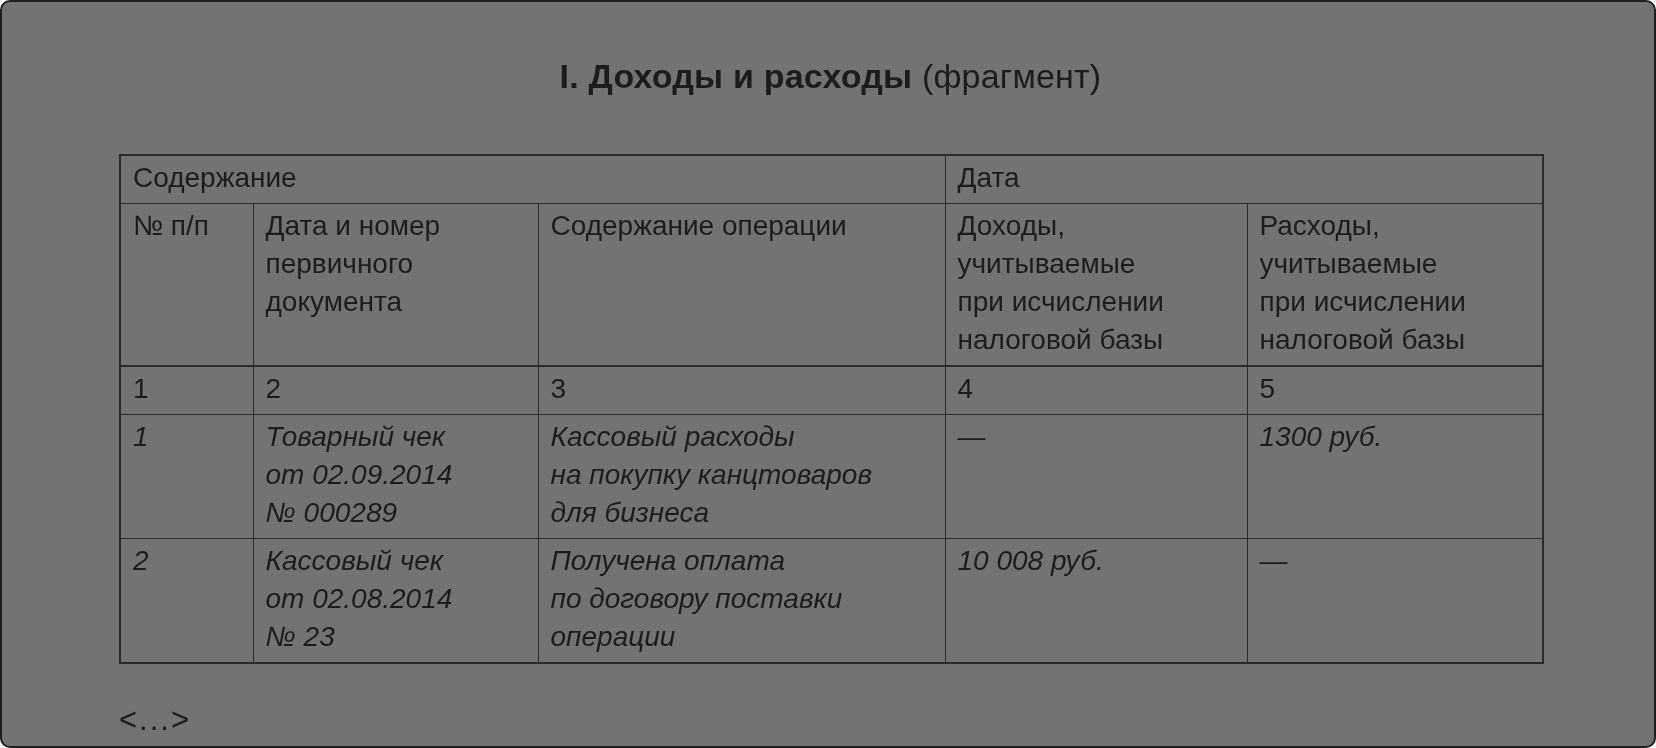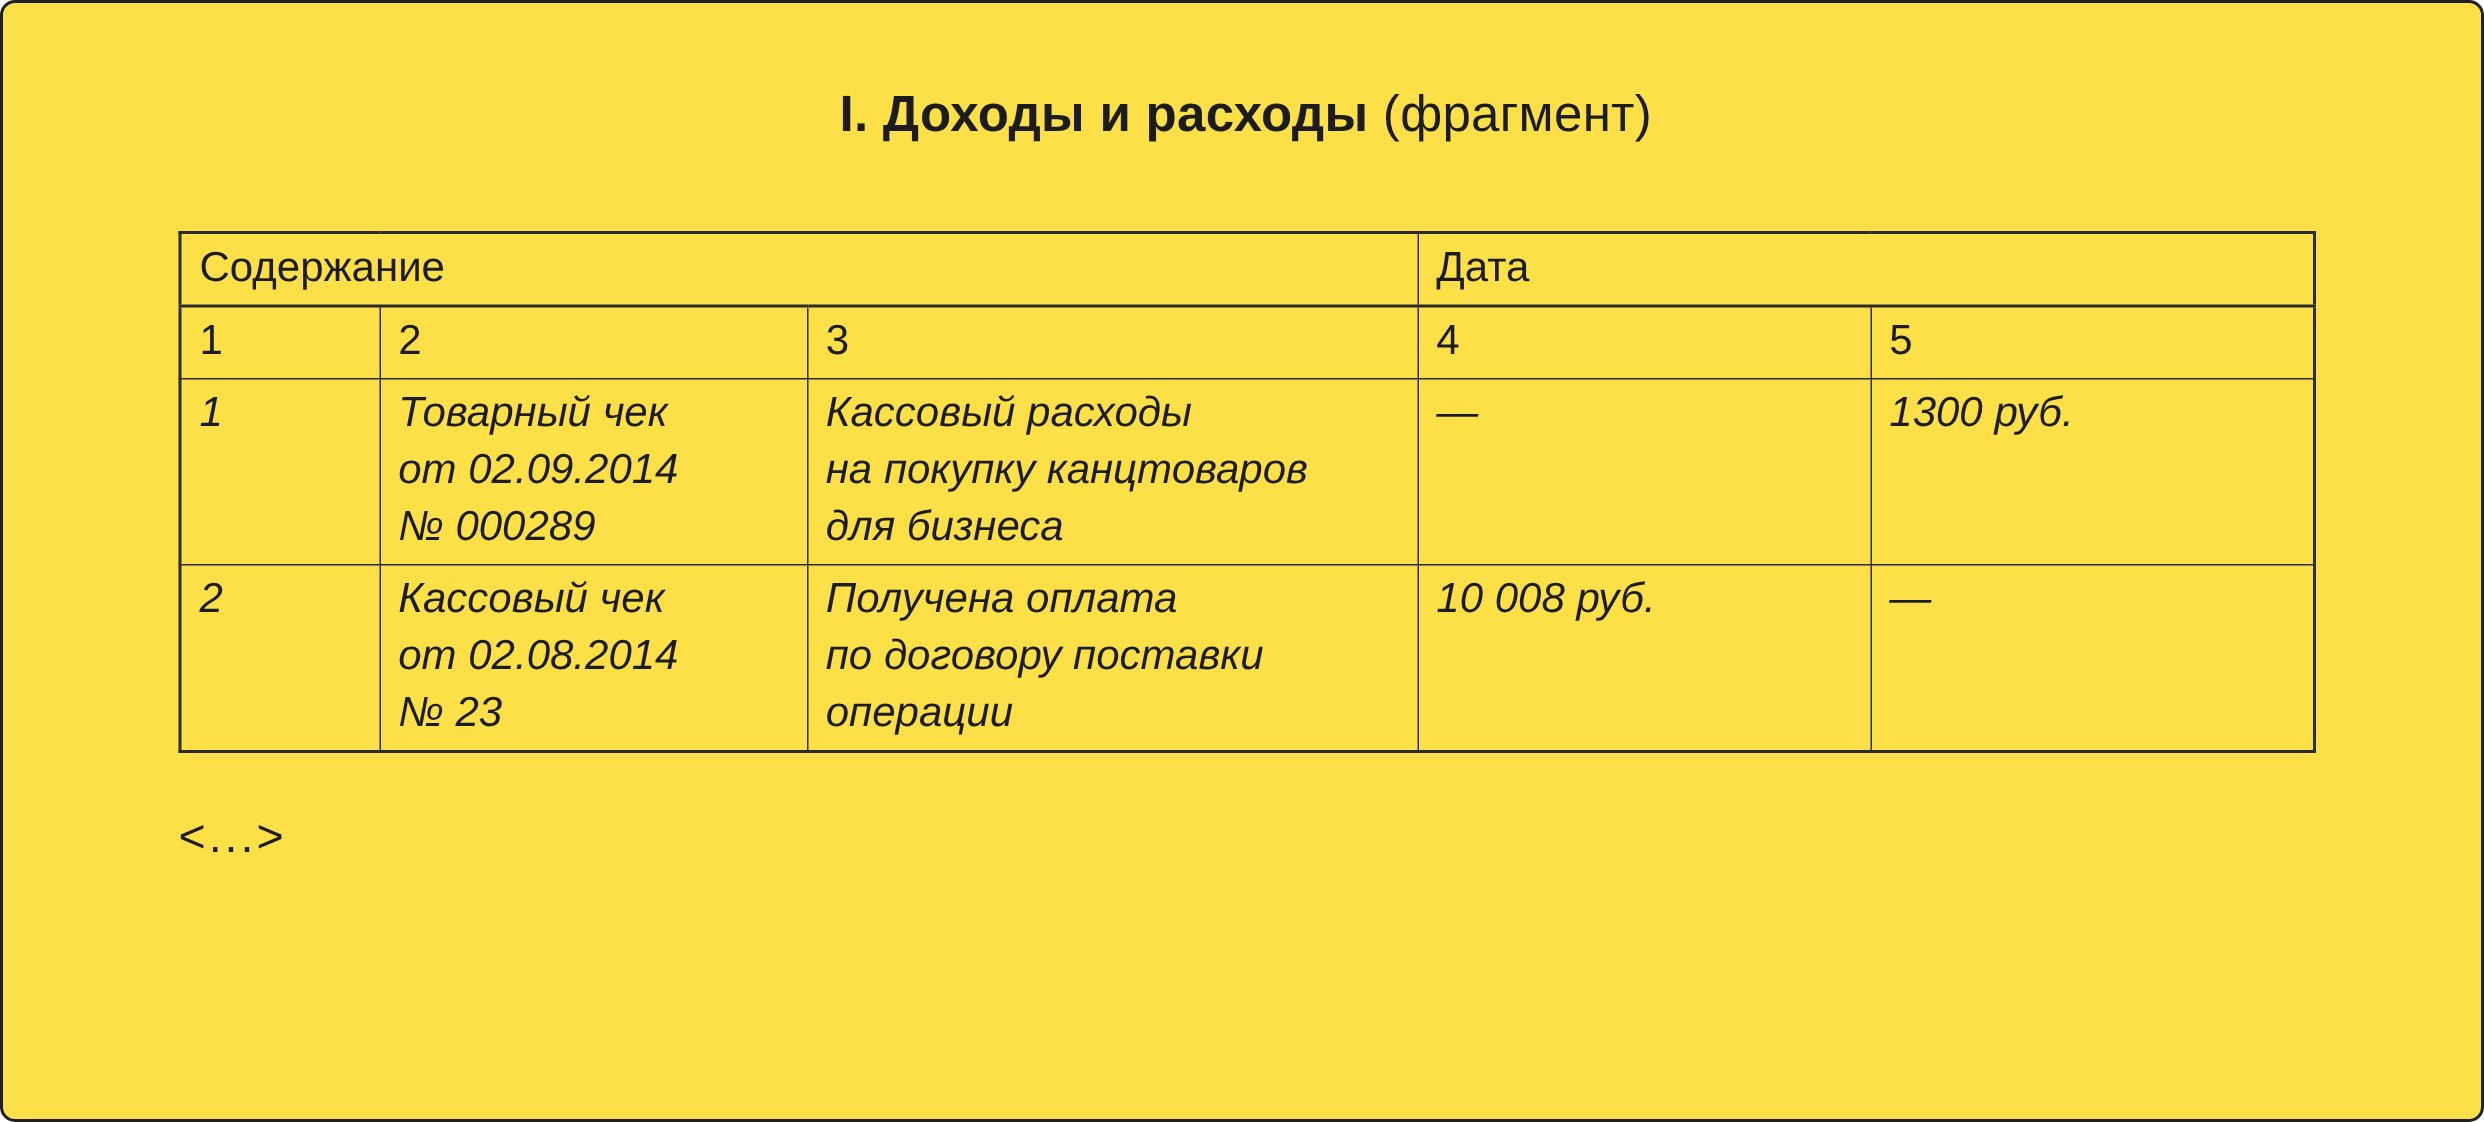--- a/index.html
+++ b/index.html
@@ -7,21 +7,21 @@
     padding: 0;
     background: #ffffff;
     font-family: "Liberation Sans", "DejaVu Sans", sans-serif;
     color: #1c1c1c;
   }
   .page {
     position: relative;
     width: 1656px;
     height: 748px;
     box-sizing: border-box;
-    background: #fde047;
+    background: #737373;
     border: 2px solid #1f1f1f;
     border-radius: 10px;
     overflow: hidden;
   }
   .content {
     position: absolute;
     left: 117px;
     top: 0;
     width: 1423px;
   }
@@ -83,20 +83,35 @@
         <col style="width:285px">
         <col style="width:407px">
         <col style="width:302px">
         <col style="width:296px">
       </colgroup>
       <tbody>
         <tr class="group-header">
           <td colspan="3">Содержание</td>
           <td colspan="2">Дата</td>
         </tr>
+        <tr class="col-headers">
+          <td>№ п/п</td>
+          <td class="multiline">Дата и номер
+первичного
+документа</td>
+          <td>Содержание операции</td>
+          <td class="multiline">Доходы,
+учитываемые
+при исчислении
+налоговой базы</td>
+          <td class="multiline">Расходы,
+учитываемые
+при исчислении
+налоговой базы</td>
+        </tr>
         <tr class="col-numbers">
           <td>1</td>
           <td>2</td>
           <td>3</td>
           <td>4</td>
           <td>5</td>
         </tr>
         <tr class="data-row-1">
           <td>1</td>
           <td class="multiline">Товарный чек

